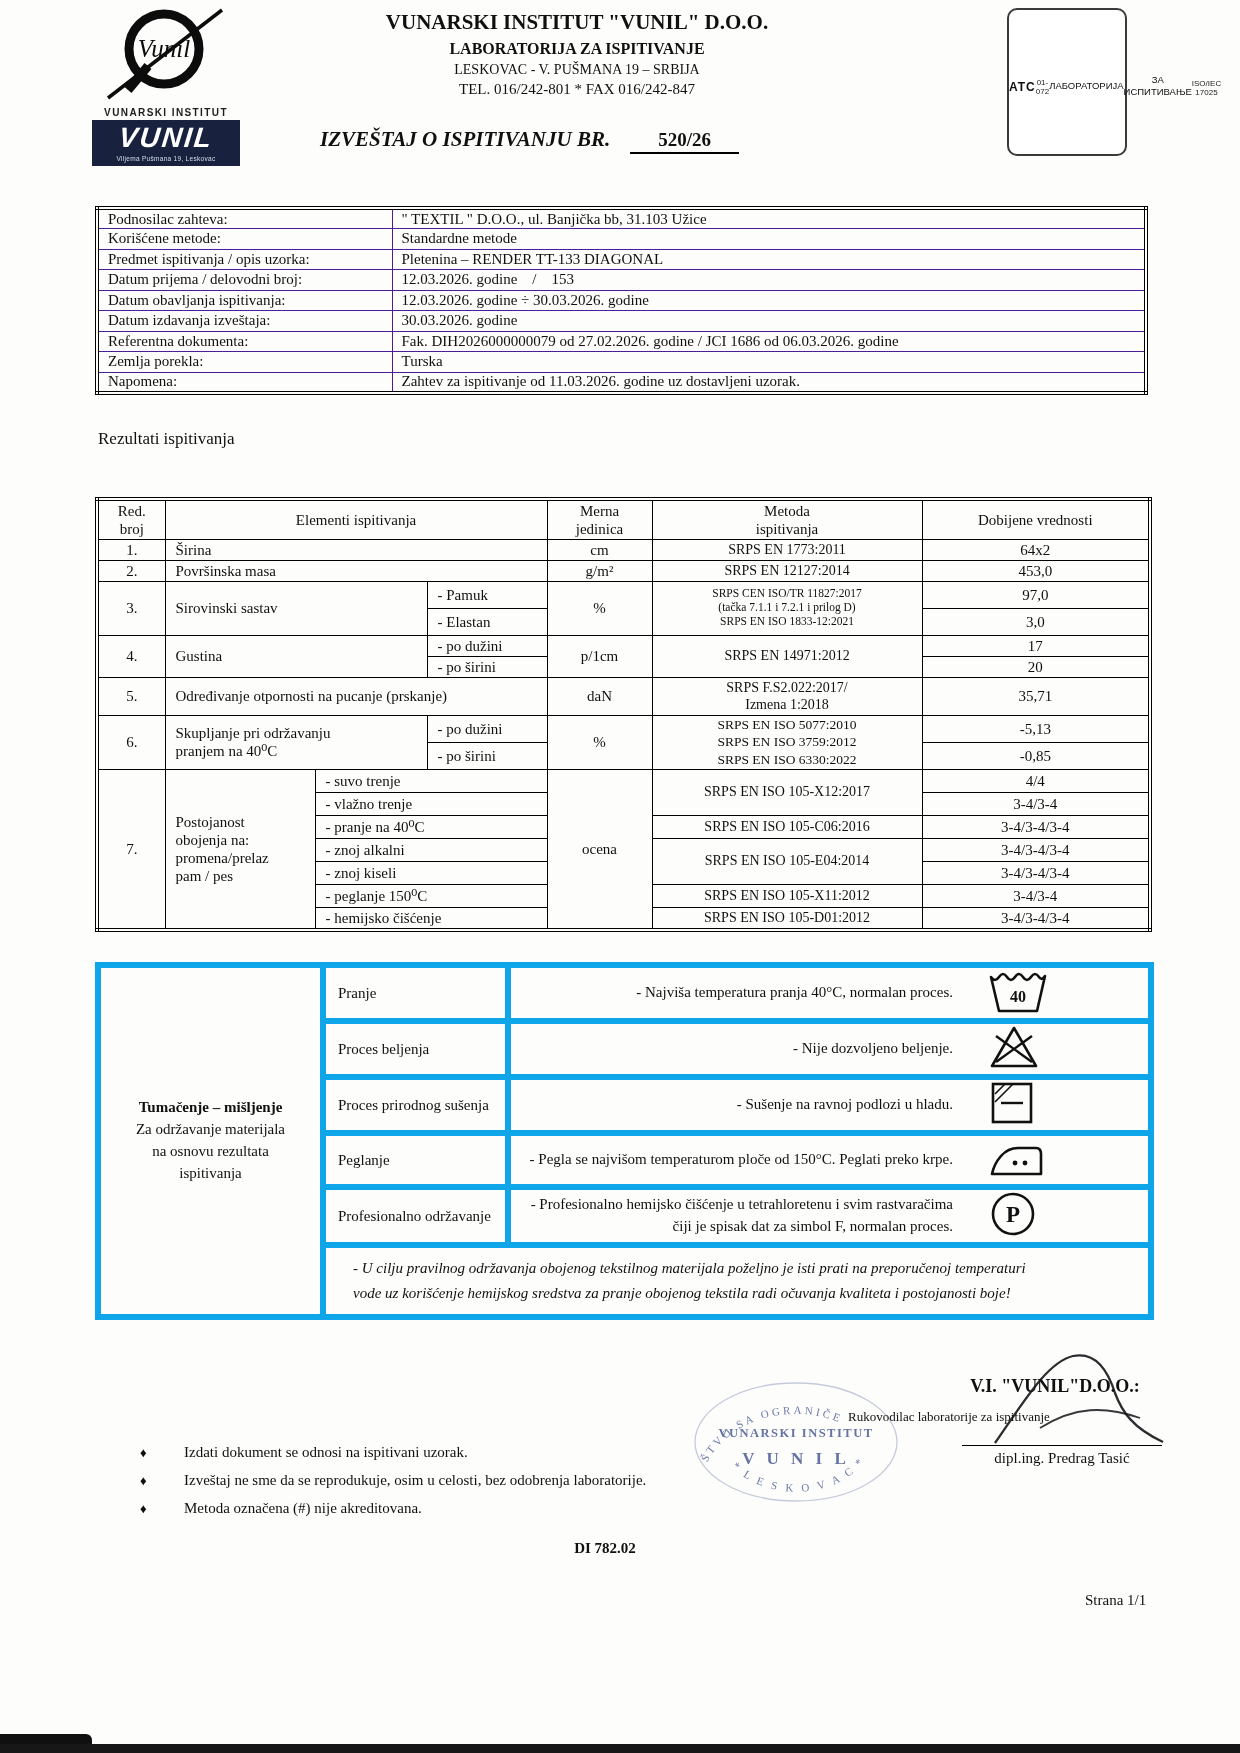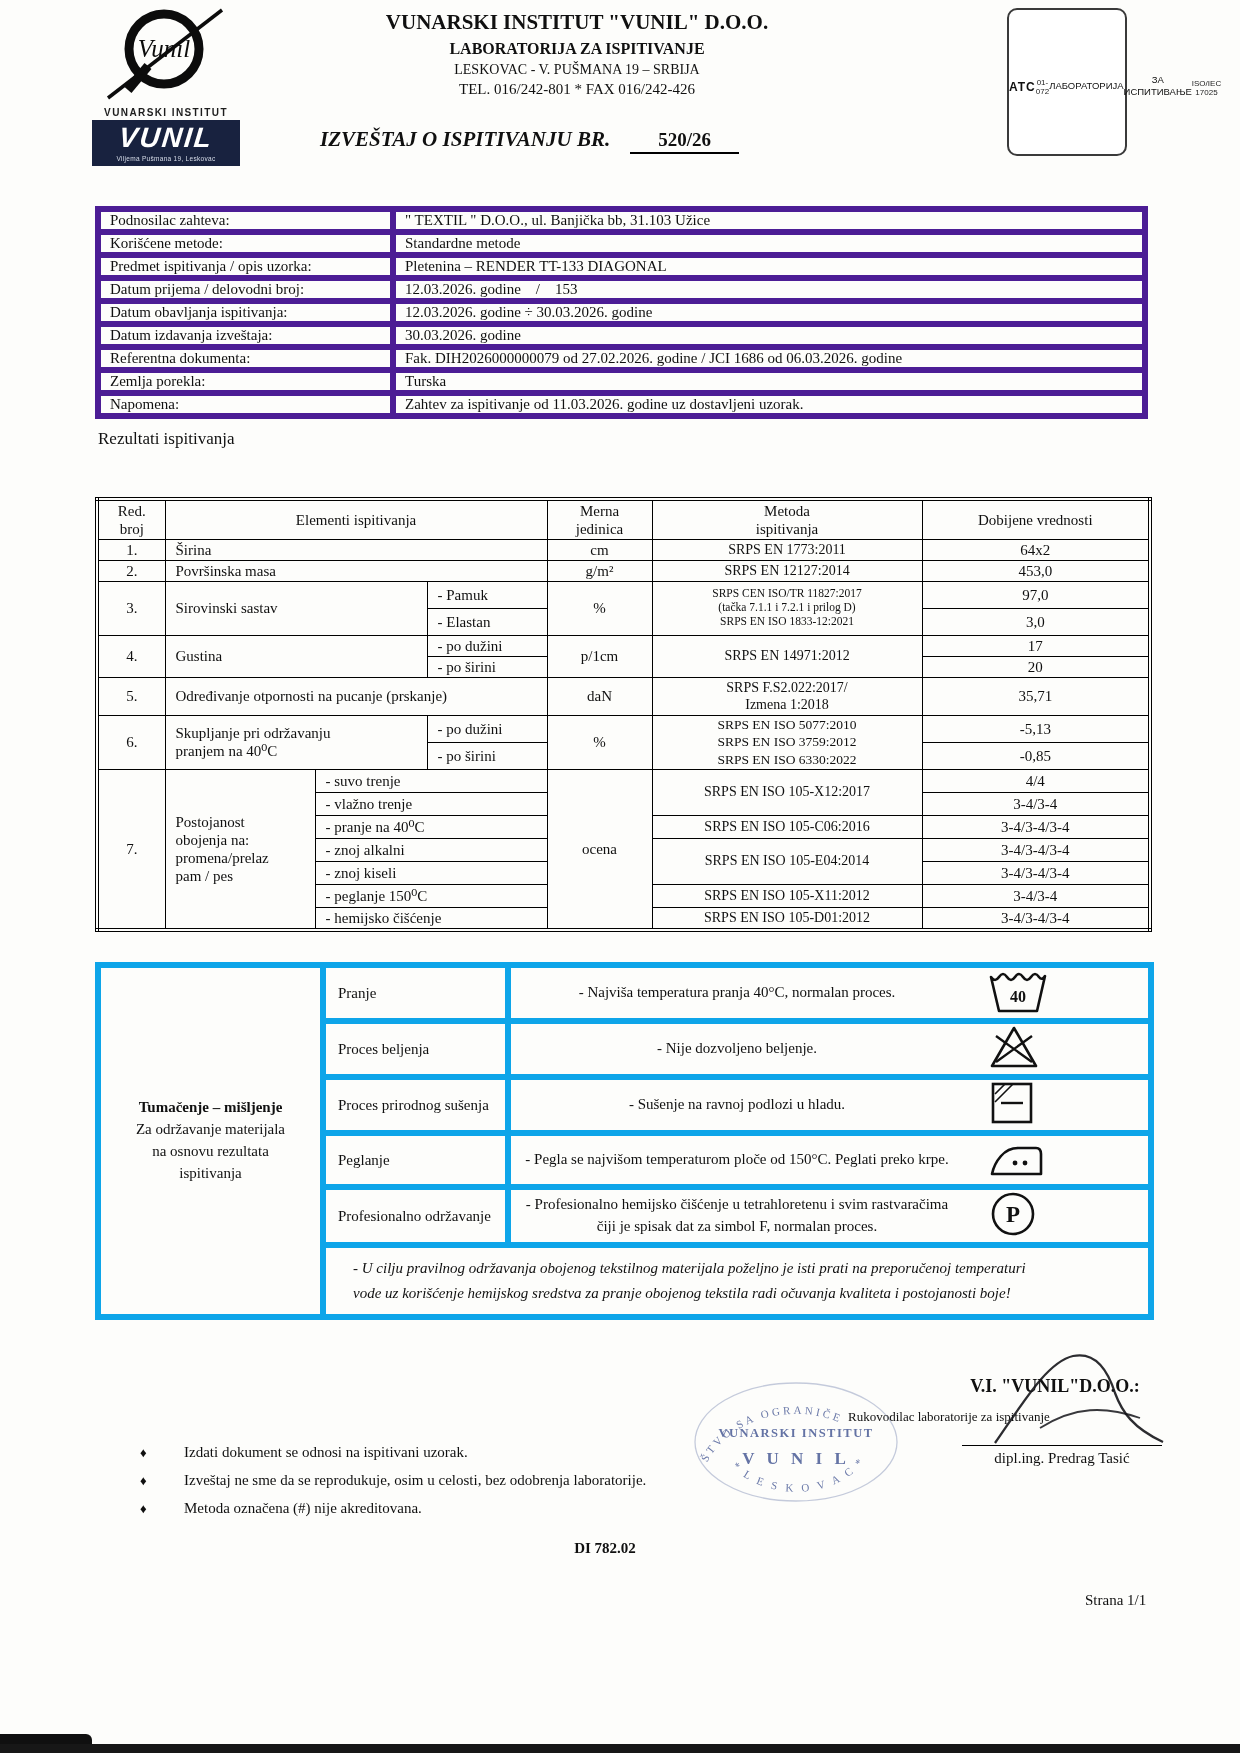--- a/index.html
+++ b/index.html
@@ -32,21 +32,21 @@
         font-family:"Liberation Sans","DejaVu Sans",sans-serif;text-align:center}
   .atc-name{font-size:12px;font-weight:bold;letter-spacing:1px;margin-top:2px}
   .atc-code{font-size:8px;margin-top:1px;color:#222}
   .atc-divider{width:100%;border-top:1.5px solid #555;margin:7px 0 6px}
   .atc-lab{font-size:9.5px;line-height:1.3;color:#111}
   .atc-iso{font-size:8px;margin-top:3px;color:#222}
 
   
   .info-table{position:absolute;left:95px;top:206px;width:1053px;table-layout:fixed;
         border-collapse:collapse;border:4px double #000}
-  .info-table td{border:6px solid #4c1d95;height:20.5px;font-size:15px;padding:0 9px;white-space:nowrap;overflow:hidden}
+  .info-table td{border:1px solid #4c1d95;height:20.5px;font-size:15px;padding:0 9px;white-space:nowrap;overflow:hidden}
 
   .results-title{position:absolute;left:98px;top:429px;font-size:17px}
 
   
   .results-table{position:absolute;left:95px;top:497px;width:1053px;table-layout:fixed;
         border-collapse:collapse;border:4px double #000}
   .results-table td{border:1px solid #000;font-size:15px;text-align:center;padding:0 4px;line-height:1.2;vertical-align:middle}
   .results-table tr.h40>td{height:40px}
   .results-table tr.h21>td{height:21px}
   .results-table tr.h27>td{height:27px}
@@ -60,21 +60,21 @@
   
   .care-table{position:absolute;left:95px;top:962px;width:1053px;table-layout:fixed;
         border-collapse:collapse;border:4px double #000}
   .care-table td{border:6px solid #0ea5e9;font-size:15px;vertical-align:middle}
   .care-table tr.ch42>td{height:42px}
   .care-table tr.ch58>td{height:58px}
   .care-table tr.chnote>td{height:70px}
   .care-left{text-align:center;line-height:1.45}
   .care-left .ttl{font-weight:bold}
   .care-name{text-align:left;padding-left:12px}
-  .care-desc{text-align:center;padding:4px 10px;font-size:14.8px;border-right:none !important;line-height:1.45}
+  .care-desc{text-align:right;padding:4px 10px;font-size:14.8px;border-right:none !important;line-height:1.45}
   .care-icon-cell{border-left:none !important;text-align:left;padding-left:26px}
   .care-note{font-style:italic;font-size:14.5px;padding:8px 27px;line-height:1.65;text-align:left}
 
   
   .sign-company{position:absolute;left:935px;top:1376px;width:240px;text-align:center;font-size:18px;font-weight:bold;white-space:nowrap}
   .sign-role{position:absolute;left:848px;top:1409px;font-size:13px;white-space:nowrap}
   .sign-line{position:absolute;left:962px;top:1445px;width:200px;border-top:1.5px solid #000}
   .sign-name{position:absolute;left:952px;top:1450px;width:220px;text-align:center;font-size:15px;white-space:nowrap}
   .stamp{position:absolute;left:688px;top:1380px;opacity:.88}
   .sig{position:absolute;left:985px;top:1348px}
@@ -103,21 +103,21 @@
   <div class="logo-institute">VUNARSKI INSTITUT</div>
   <div class="logo-block">
     <div class="logo-brand">VUNIL</div>
     <div class="logo-addr">Viljema Pušmana 19, Leskovac</div>
   </div>
 
   <div class="center-head">
     <div class="org-name">VUNARSKI INSTITUT "VUNIL" D.O.O.</div>
     <div class="org-lab">LABORATORIJA ZA ISPITIVANJE</div>
     <div class="org-addr">LESKOVAC - V. PUŠMANA 19 – SRBIJA</div>
-    <div class="org-tel">TEL. 016/242-801 * FAX 016/242-426</div>
+    <div class="org-tel">TEL. 016/242-801 * FAX 016/242-847</div>
   </div>
 
   <div class="report-line">
     <span class="report-label">IZVEŠTAJ O ISPITIVANJU BR.</span>
     <span class="report-no">520/26</span>
   </div>
 
   <div class="atc-box">
     <svg width="40" height="40" viewBox="0 0 40 40">
       <path d="M7 14 L18 26 L34 4" fill="none" stroke="#2a2a2a" stroke-width="5"></path>

